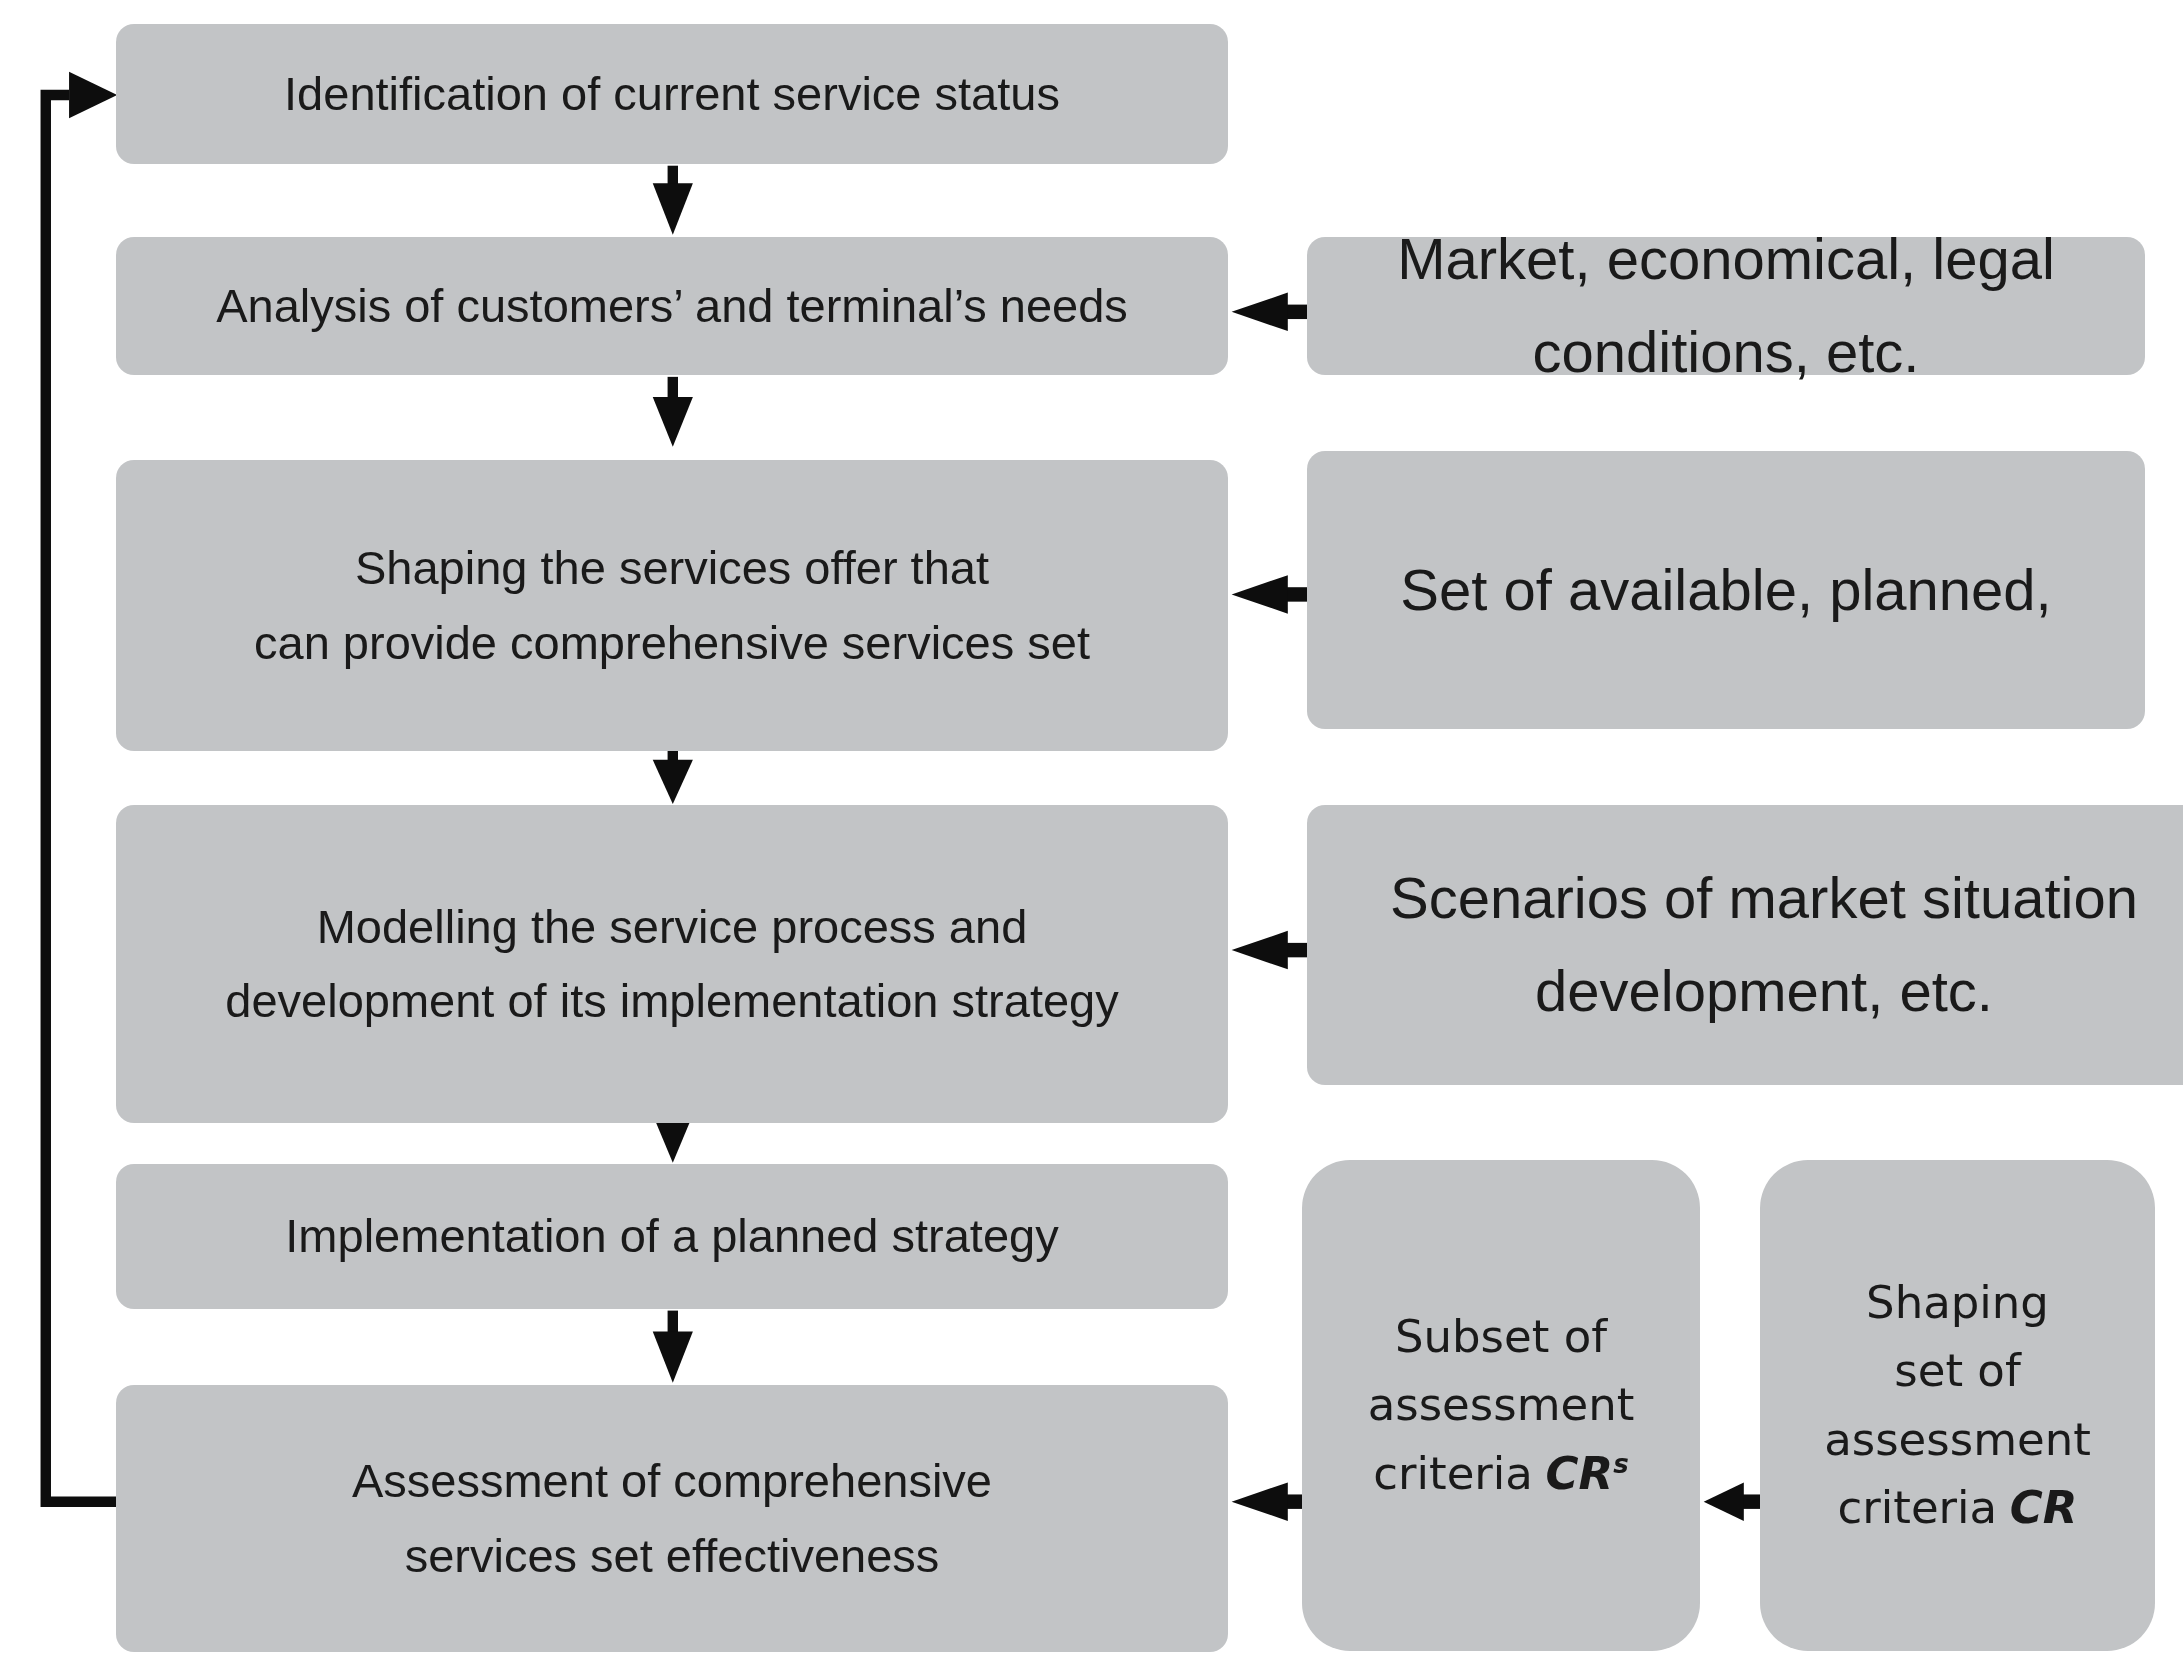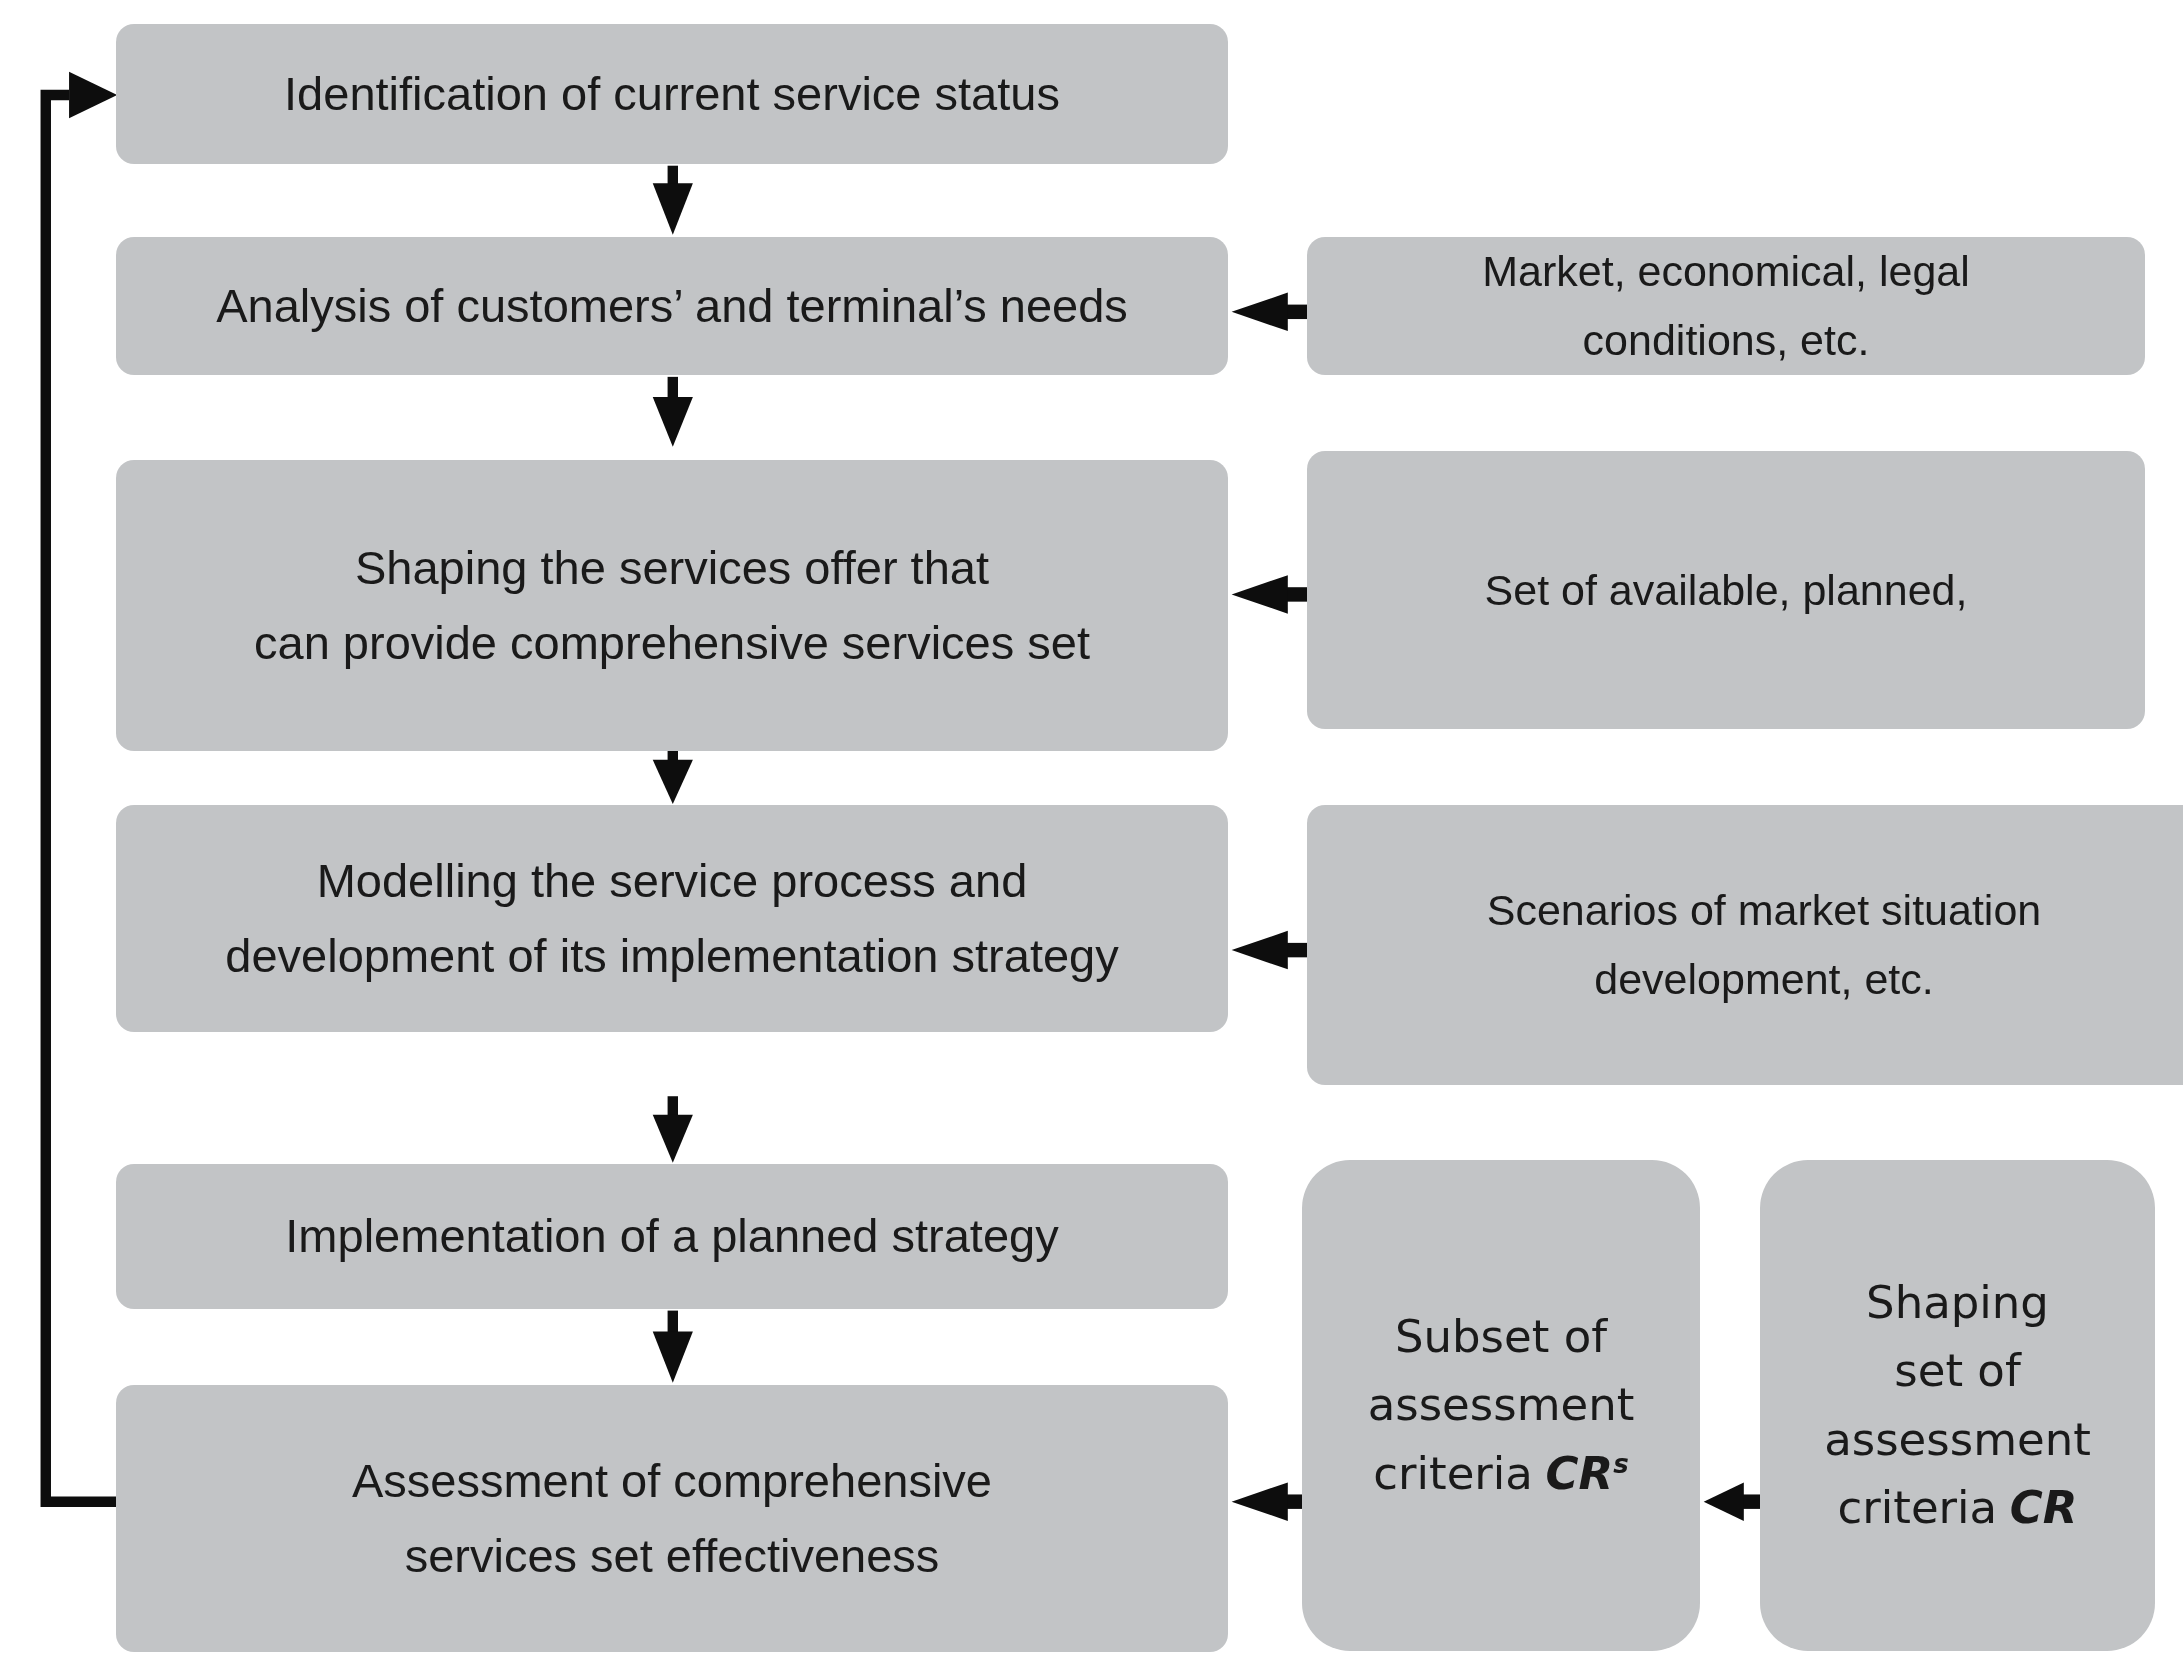--- a/index.html
+++ b/index.html
@@ -34,21 +34,21 @@
     text-align: center;
     box-sizing: border-box;
     padding: 0 24px;
   }
   .box .line {
     font-size: 47px;
     line-height: 1.58;
     white-space: nowrap;
   }
   .box.side .line {
-    font-size: 43px;
+    font-size: 58px;
     line-height: 1.6;
   }
   .box.criteria {
     border-radius: 48px;
     font-family: "DejaVu Sans", sans-serif;
   }
   .box.criteria .line {
     font-size: 45px;
     line-height: 1.52;
     white-space: nowrap;
@@ -132,21 +132,21 @@
 
   <div class="box" style="left:116px; top:237px; width:1112px; height:138px;">
     <div class="line">Analysis of customers’ and terminal’s needs</div>
   </div>
 
   <div class="box" style="left:116px; top:448px; width:1112px; height:291px;margin-top:12px;">
     <div class="line">Shaping the services offer that</div>
     <div class="line">can provide comprehensive services set</div>
   </div>
 
-  <div class="box" style="left:116px; top:805px; width:1112px; height:227px;">
+  <div class="box" style="left:116px; top:805px; width:1112px; height:318px;">
     <div class="line">Modelling the service process and</div>
     <div class="line">development of its implementation strategy</div>
   </div>
 
   <div class="box" style="left:116px; top:1164px; width:1112px; height:145px;">
     <div class="line">Implementation of a planned strategy</div>
   </div>
 
   <div class="box" style="left:116px; top:1385px; width:1112px; height:267px;">
     <div class="line">Assessment of comprehensive</div>

